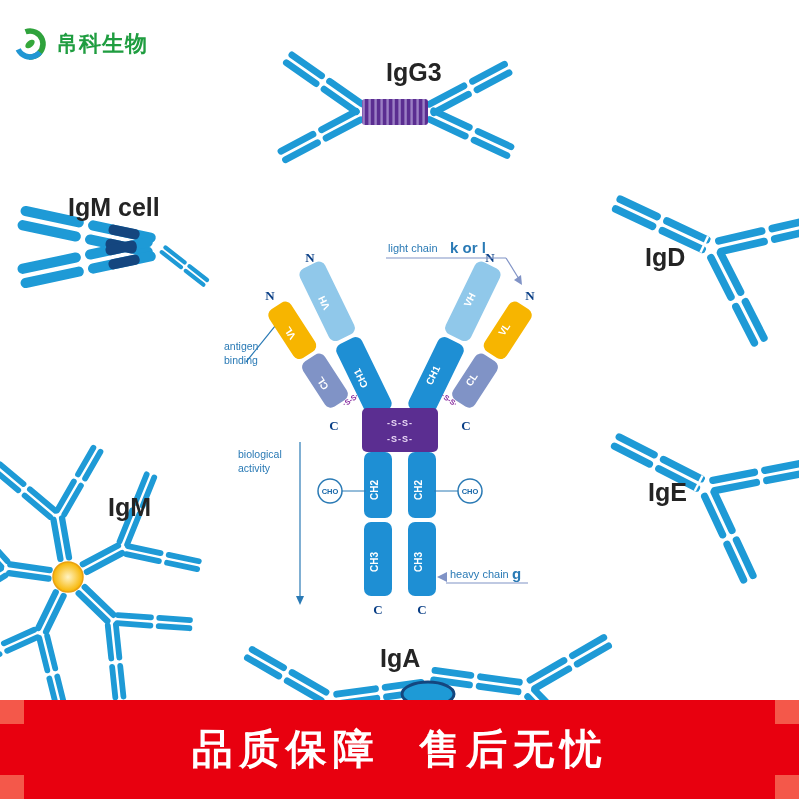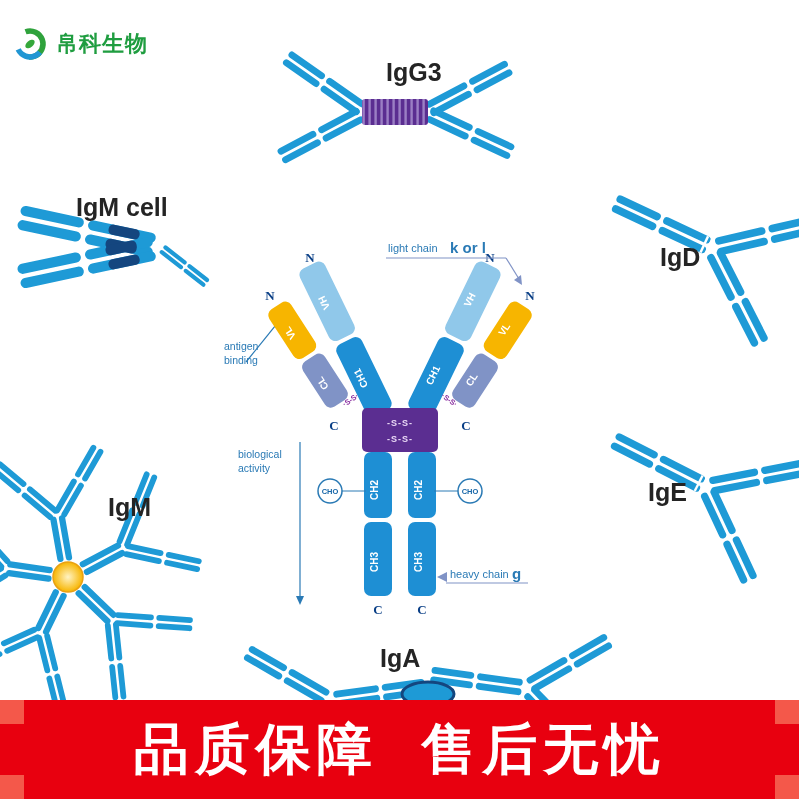--- a/index.html
+++ b/index.html
@@ -27,21 +27,21 @@
   .annbig{fill:#2a7ab5;font-size:15px;font-weight:bold;}
   .annit{fill:#2a7ab5;font-size:10.5px;}
   
   .ab-label{position:absolute;font-weight:bold;color:#242424;font-size:25px;}
   
   .logo{position:absolute;left:12px;top:26px;display:flex;align-items:center;gap:8px;z-index:5;}
   .logo-text{color:#1f9d40;font-size:22px;font-weight:bold;letter-spacing:1px;}
   
   .banner{position:absolute;left:0;top:700px;width:799px;height:99px;background:#e8000f;
           display:flex;align-items:center;justify-content:center;z-index:10;}
-  .banner-text{color:#ffffff;font-size:55px;font-weight:bold;letter-spacing:6px;word-spacing:22px;}
+  .banner-text{color:#ffffff;font-size:41px;font-weight:bold;letter-spacing:6px;word-spacing:22px;}
   .corner{position:absolute;width:24px;height:24px;background:#f4584a;}
   .corner.tl{left:0;top:0;} .corner.tr{right:0;top:0;}
   .corner.bl{left:0;bottom:0;} .corner.br{right:0;bottom:0;}
 </style>
 </head>
 <body>
 
 <div class="page">
 
   <div class="logo">
@@ -226,22 +226,22 @@
       </g>
 
       <text class="annit" x="224" y="350">antigen</text>
       <text class="annit" x="224" y="364">binding</text>
       <text class="annit" x="238" y="458">biological</text>
       <text class="annit" x="238" y="472">activity</text>
     </g>
   </svg>
 
   <div class="ab-label" style="left:386px;top:58px;">IgG3</div>
-  <div class="ab-label" style="left:68px;top:193px;margin-left:8px;">IgM cell</div>
-  <div class="ab-label" style="left:660px;top:243px;">IgD</div>
+  <div class="ab-label" style="left:68px;top:193px;">IgM cell</div>
+  <div class="ab-label" style="left:645px;top:243px;">IgD</div>
   <div class="ab-label" style="left:108px;top:493px;">IgM</div>
   <div class="ab-label" style="left:648px;top:478px;">IgE</div>
   <div class="ab-label" style="left:380px;top:644px;">IgA</div>
 
   <div class="banner">
     <div class="corner tl"></div>
     <div class="corner tr"></div>
     <div class="corner bl"></div>
     <div class="corner br"></div>
     <span class="banner-text">品质保障 售后无忧</span>

